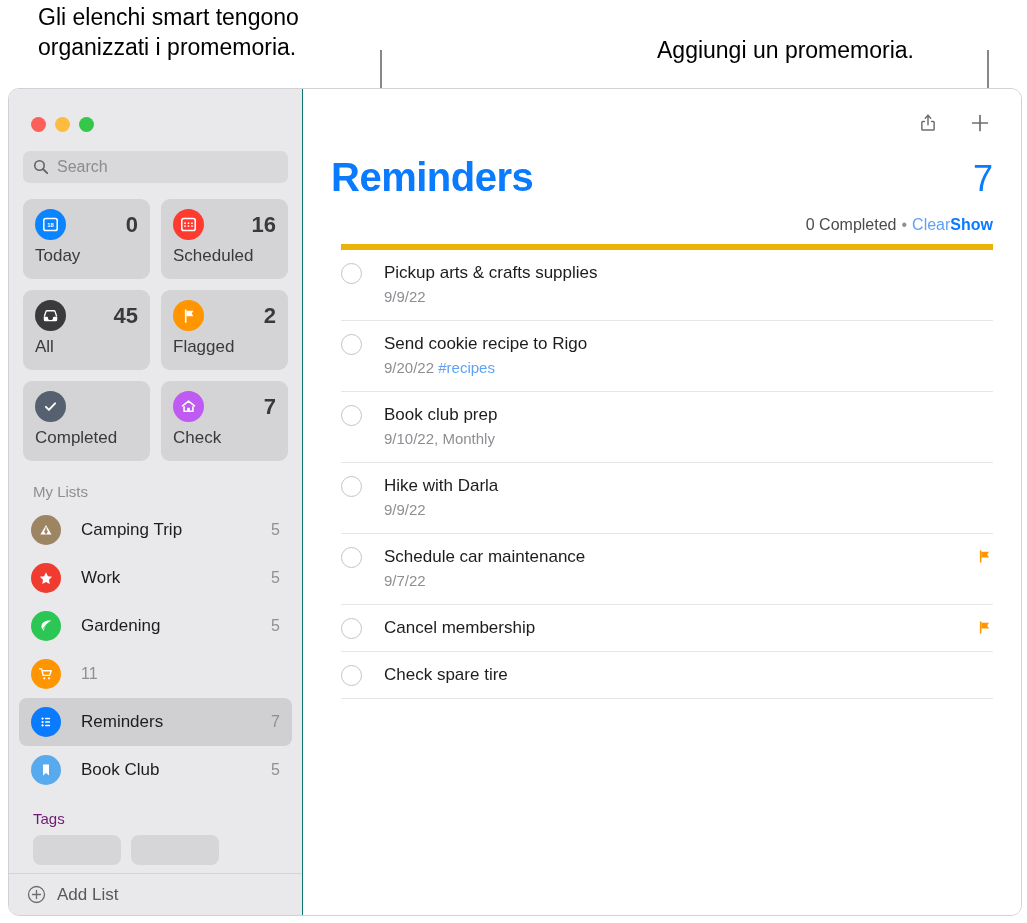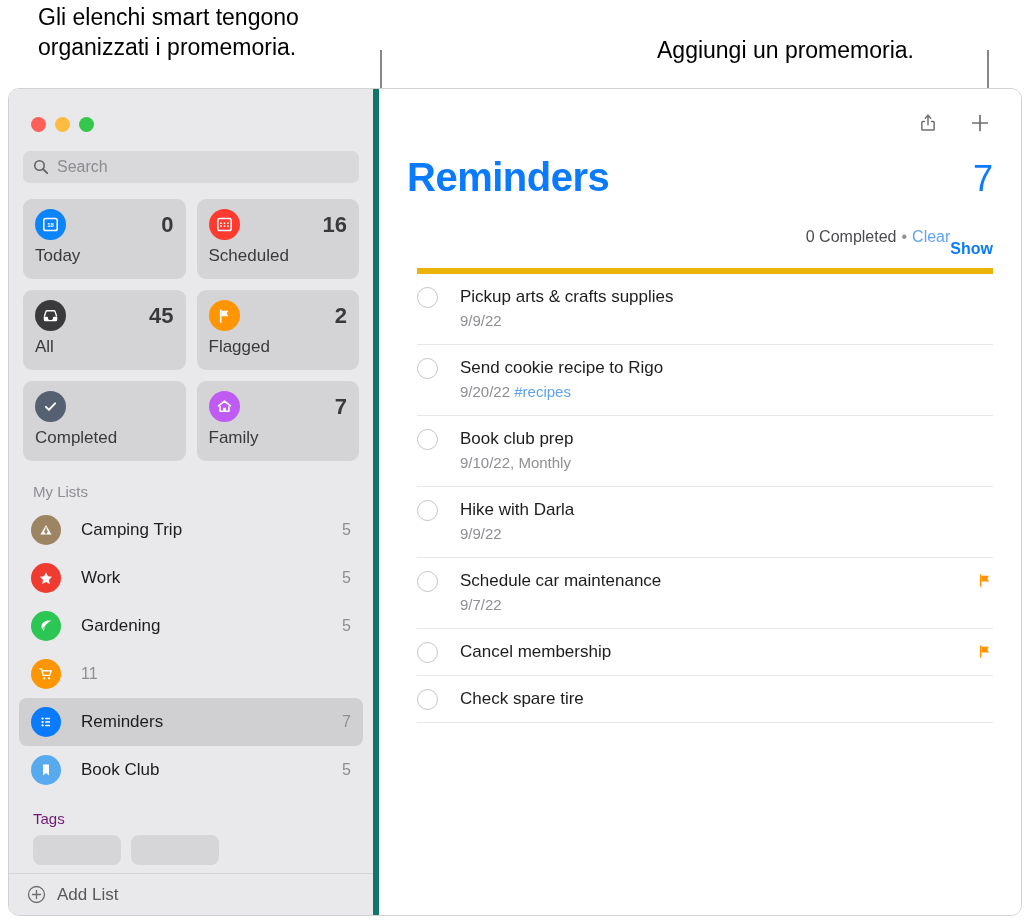--- a/index.html
+++ b/index.html
@@ -41,23 +41,23 @@
     height: 828px;
     background: #ffffff;
     border-radius: 11px;
     border: 1px solid #d2d2d4;
     overflow: hidden;
     display: flex;
   }
 
   
   .sidebar {
-    width: 370px;
+    width: 294px;
     background: #e9e9eb;
-    border-right: 6px solid #0f766e;
+    border-right: 1px solid #0f766e;
     position: relative;
     display: flex;
     flex-direction: column;
   }
 
   .traffic {
     display: flex;
     gap: 9px;
     padding: 28px 0 0 22px;
     height: 62px;
@@ -203,21 +203,21 @@
   .meta-row {
     display: flex;
     align-items: center;
     justify-content: flex-end;
     padding-top: 16px;
     padding-bottom: 10px;
   }
   .meta-left { font-size: 16px; color: #4b4b4f; }
   .meta-left .sep { color: #8e8e93; margin: 0 5px; }
   .link-blue { color: #5fa2f5; }
-  .show-link { font-size: 16px; color: #0a7aff; font-weight: bold; margin-top: 24px; }
+  .show-link { font-size: 16px; color: #0a7aff; font-weight: bold; }
 
   .reminders { padding-left: 10px; }
   .rem-row {
     display: flex;
     align-items: flex-start;
     gap: 22px;
     padding: 12px 0 12px 0;
     border-bottom: 1px solid #e6e6e8;
     min-height: 45px;
   }
@@ -340,21 +340,21 @@
         <div class="smart-top">
           <div class="badge-icon" style="background:#bf5af2">
             <svg viewBox="0 0 24 24" width="19" height="19">
               <path d="M4.4 11.2L12 5.2l7.6 6" fill="none" stroke="#ffffff" stroke-width="2" stroke-linecap="round" stroke-linejoin="round"></path>
               <path d="M6.4 11.6v6.3h11.2v-6.3" fill="none" stroke="#ffffff" stroke-width="2" stroke-linejoin="round"></path>
               <rect x="10.3" y="13.6" width="3.4" height="4.3" fill="#ffffff"></rect>
             </svg>
           </div>
           <span class="smart-count">7</span>
         </div>
-        <div class="smart-label">Family</div>
+        <div class="smart-label">Check</div>
       </div>
     </div>
 
     <div class="section-head">My Lists</div>
 
     <div class="list-row">
       <div class="list-icon" style="background:#9d8462">
         <svg viewBox="0 0 24 24" width="18" height="18">
           <path d="M12 5.4L4.6 18h14.8z" fill="#ffffff"></path>
           <path d="M12 8.4v7.2" stroke="#9d8462" stroke-width="1.5"></path>

